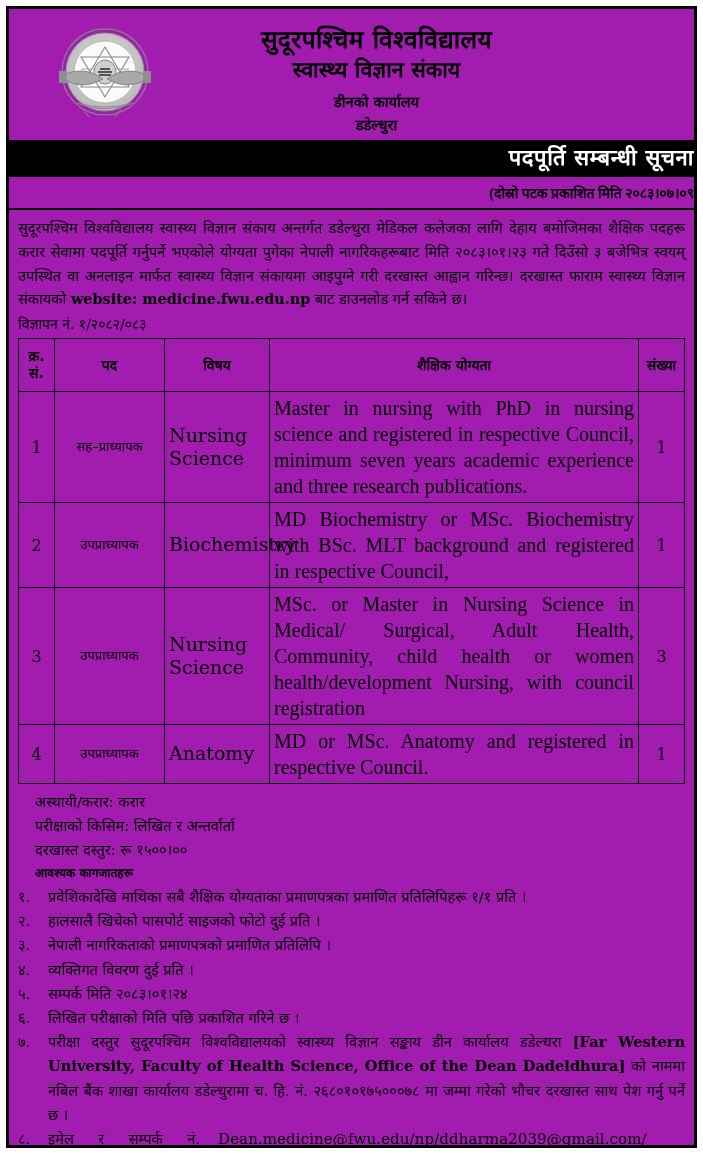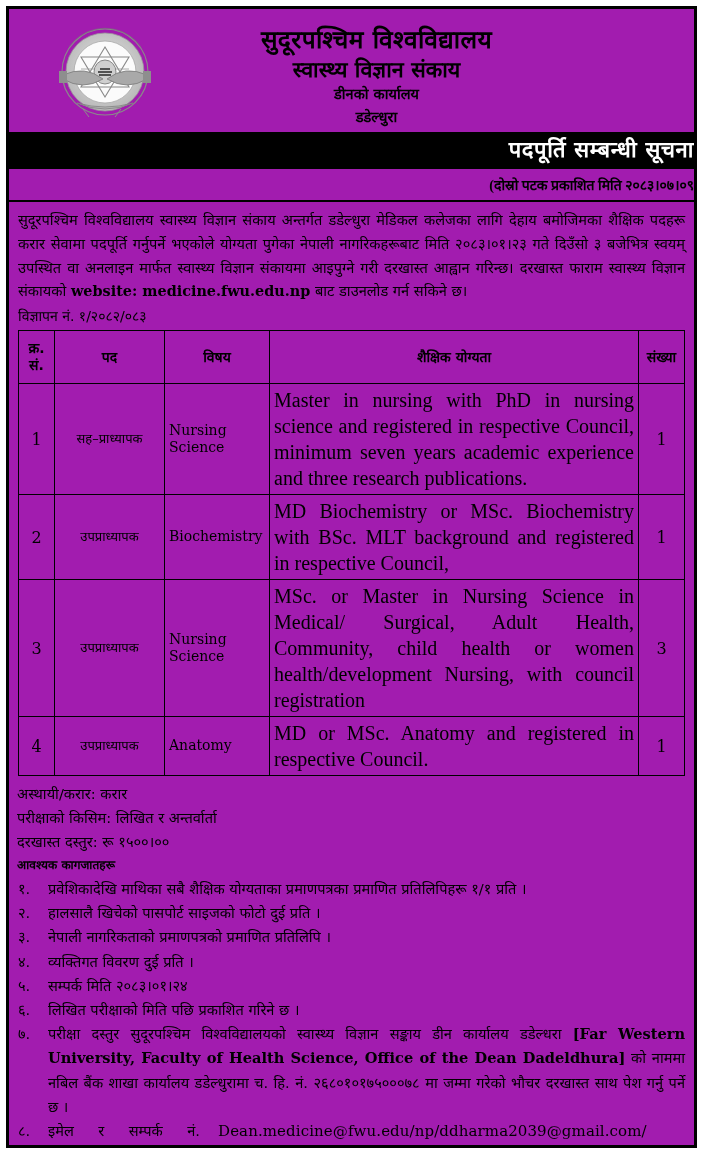--- a/index.html
+++ b/index.html
@@ -64,21 +64,21 @@
     line-height: 1.3;
     color: #000;
     margin-top: 1px;
   }
   .office-line {
     font-family: "DejaVu Sans", sans-serif;
     font-weight: bold;
     font-size: 14.5px;
     line-height: 1.45;
     color: #000;
-    margin-top: 0;
+    margin-top: 8px;
   }
   .place-line {
     font-family: "DejaVu Sans", sans-serif;
     font-weight: bold;
     font-size: 14.5px;
     line-height: 1.45;
     color: #000;
     margin-top: 2px;
   }
 
@@ -168,36 +168,36 @@
     font-size: 16px;
   }
   td.post {
     text-align: center;
     font-family: "DejaVu Sans", sans-serif;
     font-size: 13px;
     line-height: 1.25;
   }
   td.subj {
     font-family: "DejaVu Serif", serif;
-    font-size: 14px;
+    font-size: 19px;
     line-height: 1.22;
     padding-left: 6px;
   }
   td.qual {
     font-family: Liberation Serif, serif;
     font-size: 20px;
     line-height: 1.30;
     text-align: justify;
     padding-left: 6px;
     padding-right: 6px;
   }
 
   
   .terms {
-    padding: 2px 9px 0 8px;
+    padding: 2px 9px 0 26px;
   }
   .term-line {
     font-family: "DejaVu Sans", sans-serif;
     font-size: 14.6px;
     line-height: 1.66;
     color: #000;
   }
   .docs-head {
     font-family: "DejaVu Sans", sans-serif;
     font-weight: bold;

